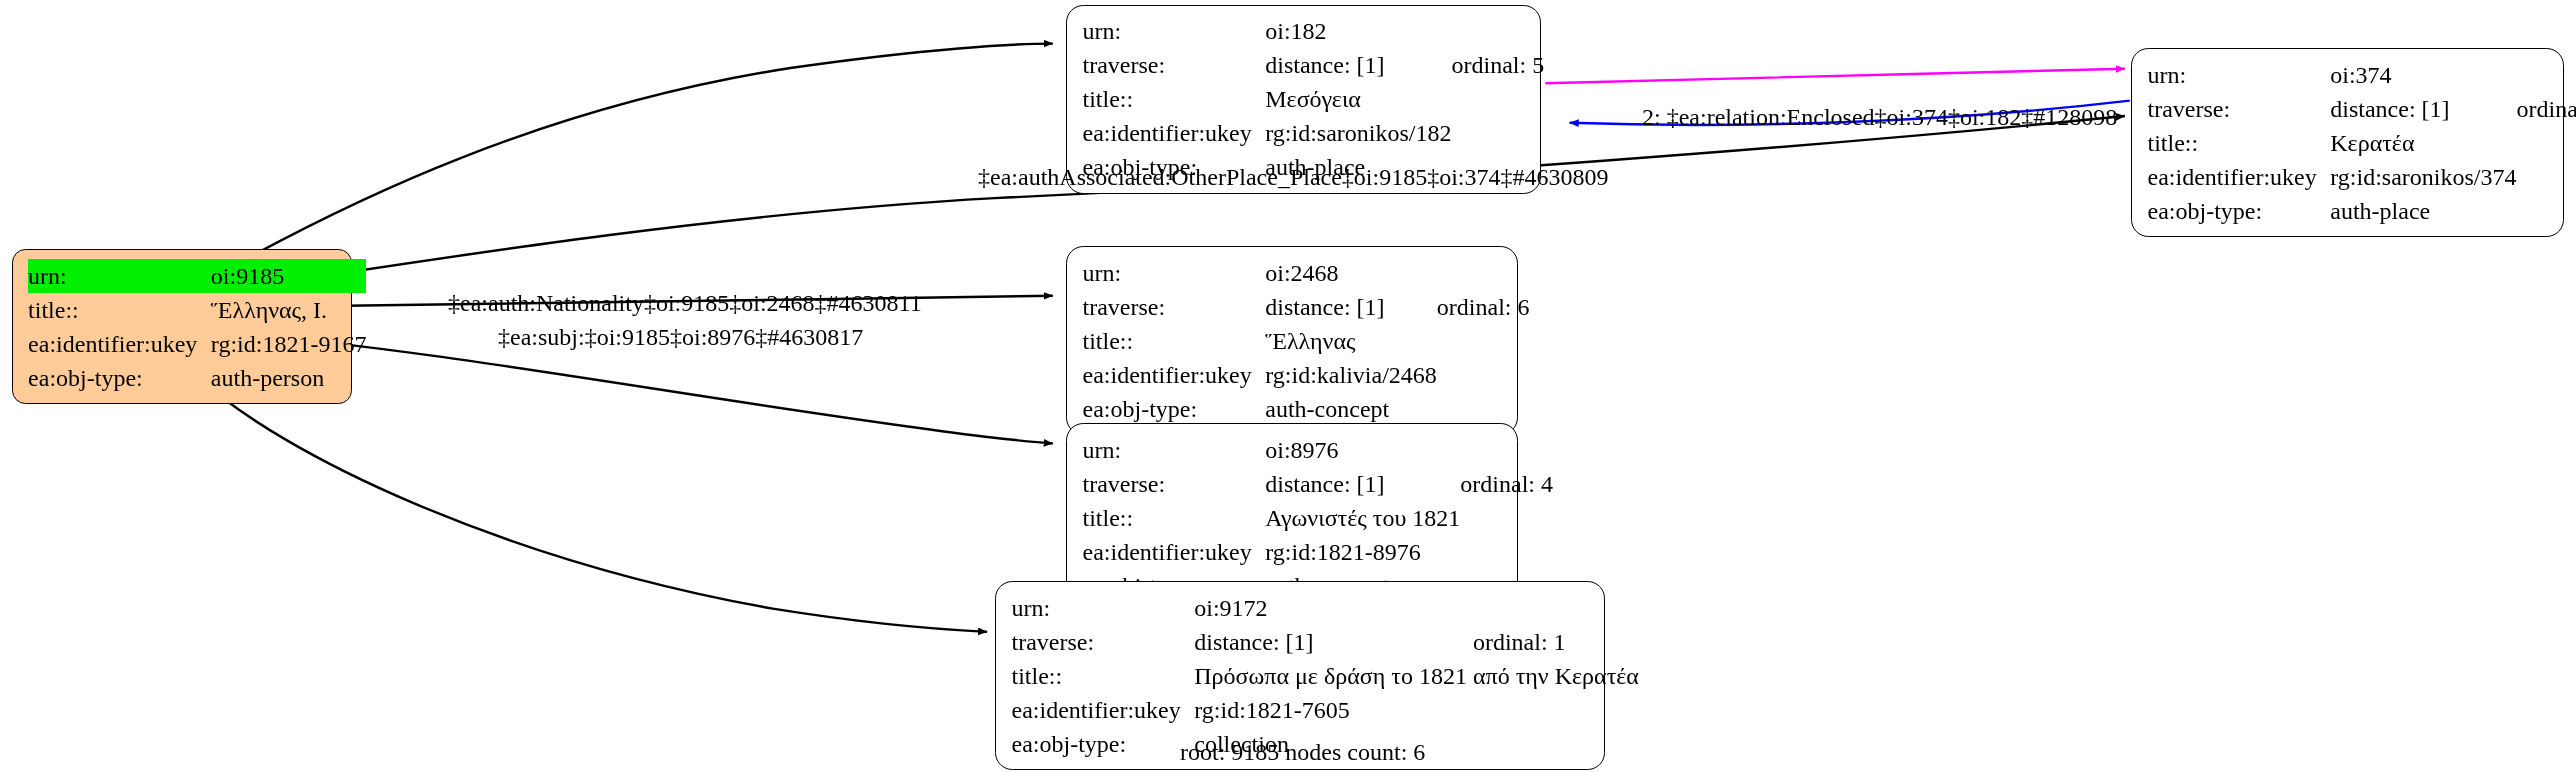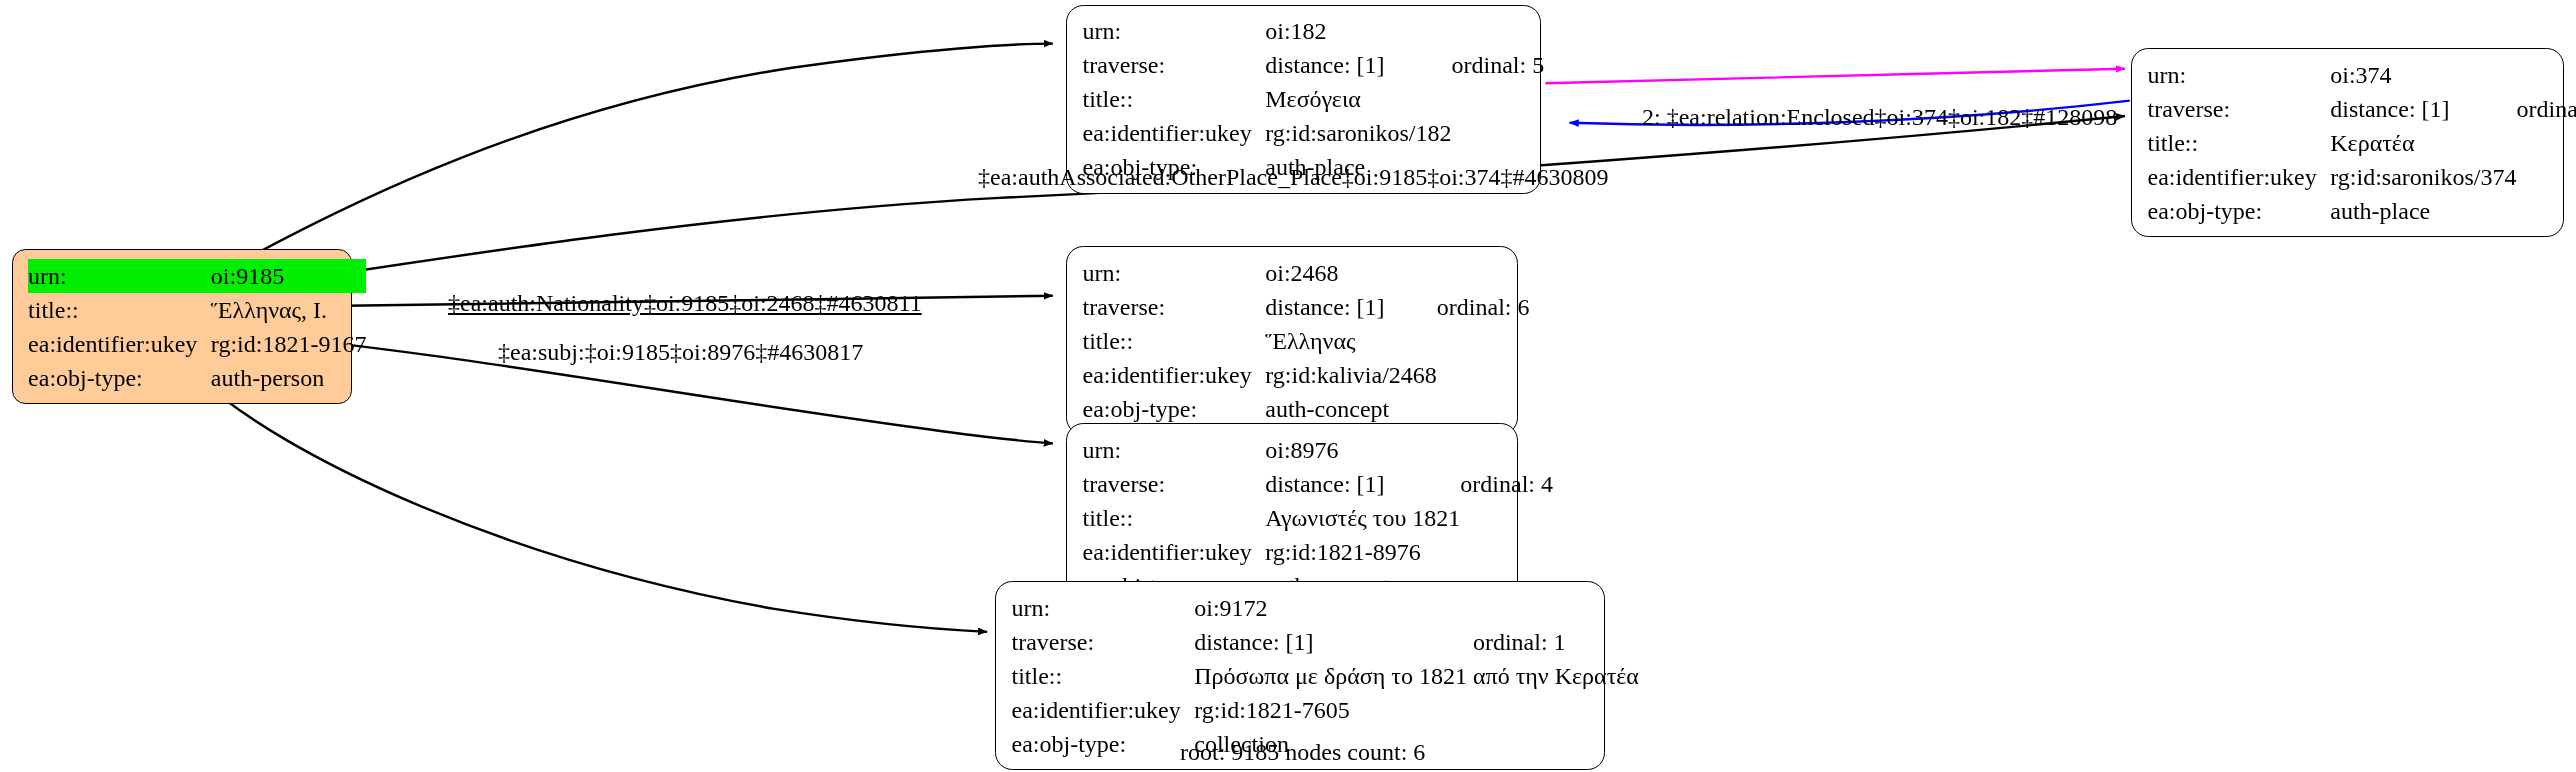--- a/index.html
+++ b/index.html
@@ -285,21 +285,21 @@
     </tbody>
       </table>
   </div>
 
 
   <div class="edge-label" style="left:978px; top:164px;">‡ea:authAssociated:OtherPlace_Place‡oi:9185‡oi:374‡#4630809</div>
 
 
   <div class="edge-label" style="left:1642px; top:104px;">2: ‡ea:relation:Enclosed‡oi:374‡oi:182‡#128098</div>
 
-  <div class="edge-label" style="left:448px; top:290px;text-decoration:underline;">‡ea:auth:Nationality‡oi:9185‡oi:2468‡#4630811</div>
-
-  <div class="edge-label" style="left:498px; top:339px;">‡ea:subj:‡oi:9185‡oi:8976‡#4630817</div>
+  <div class="edge-label" style="left:448px; top:290px;">‡ea:auth:Nationality‡oi:9185‡oi:2468‡#4630811</div>
+
+  <div class="edge-label" style="left:498px; top:324px;">‡ea:subj:‡oi:9185‡oi:8976‡#4630817</div>
 
 
   <div class="caption" style="left:1180px; top:739px;">root: 9185 nodes count: 6</div>
 
 </div>
 
 
 </body></html>

